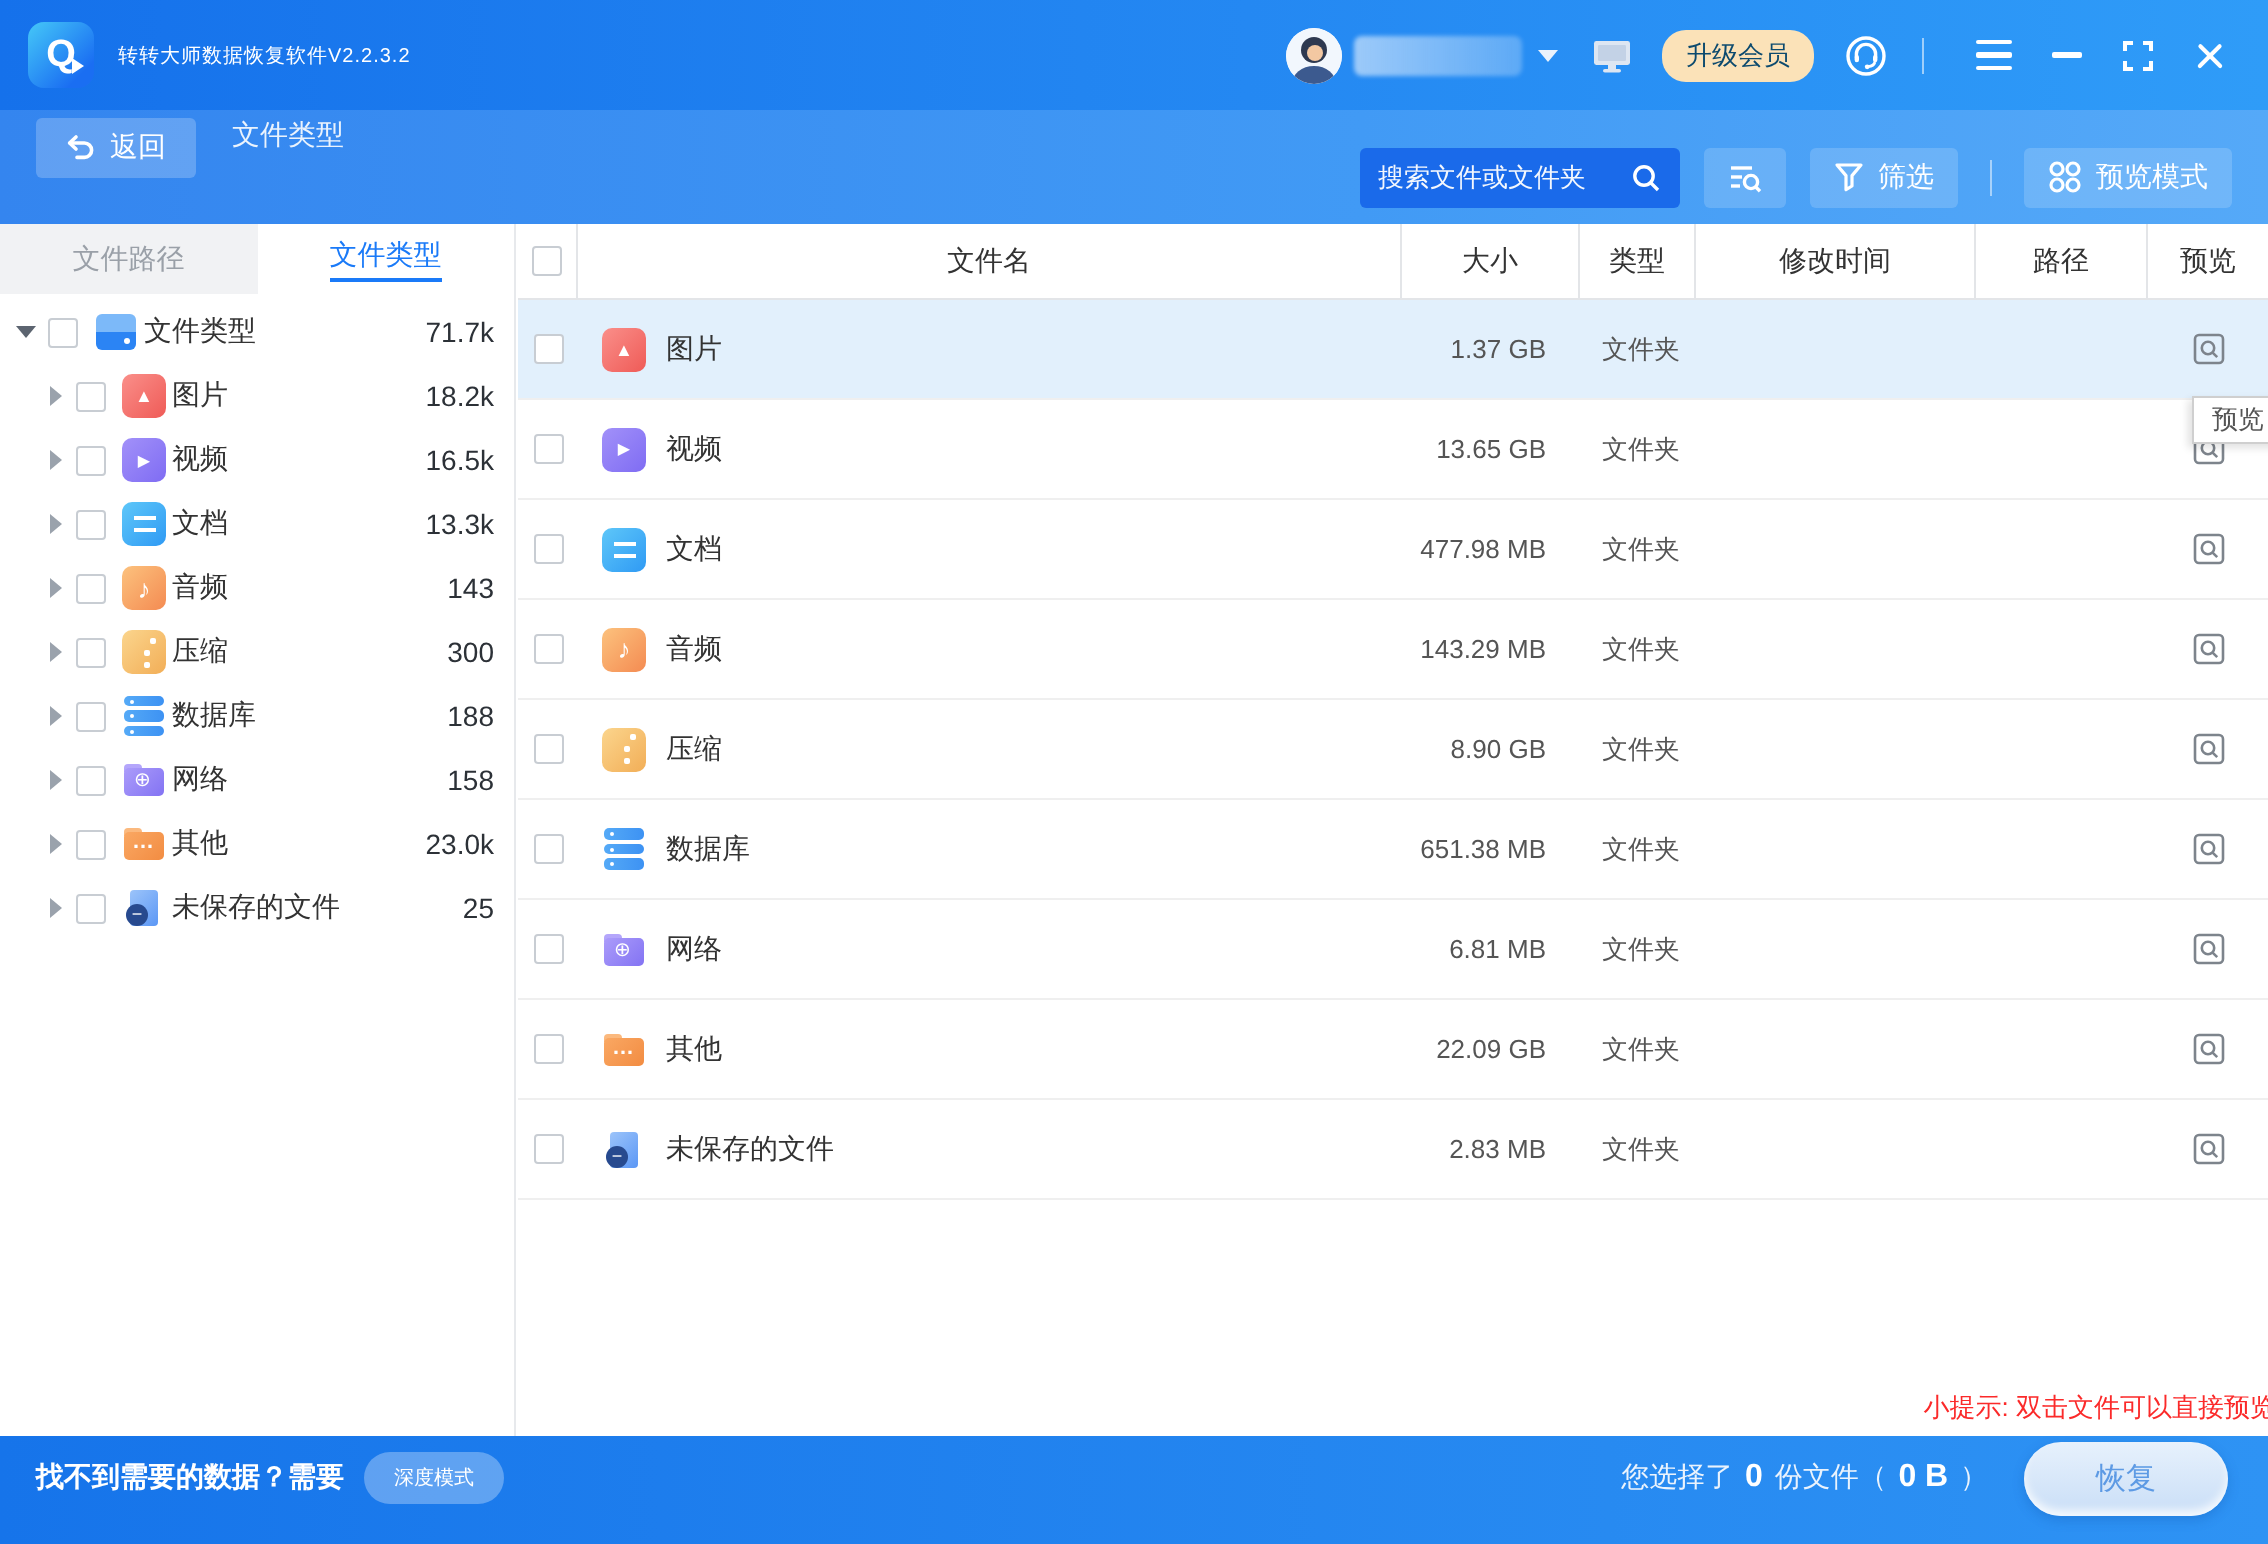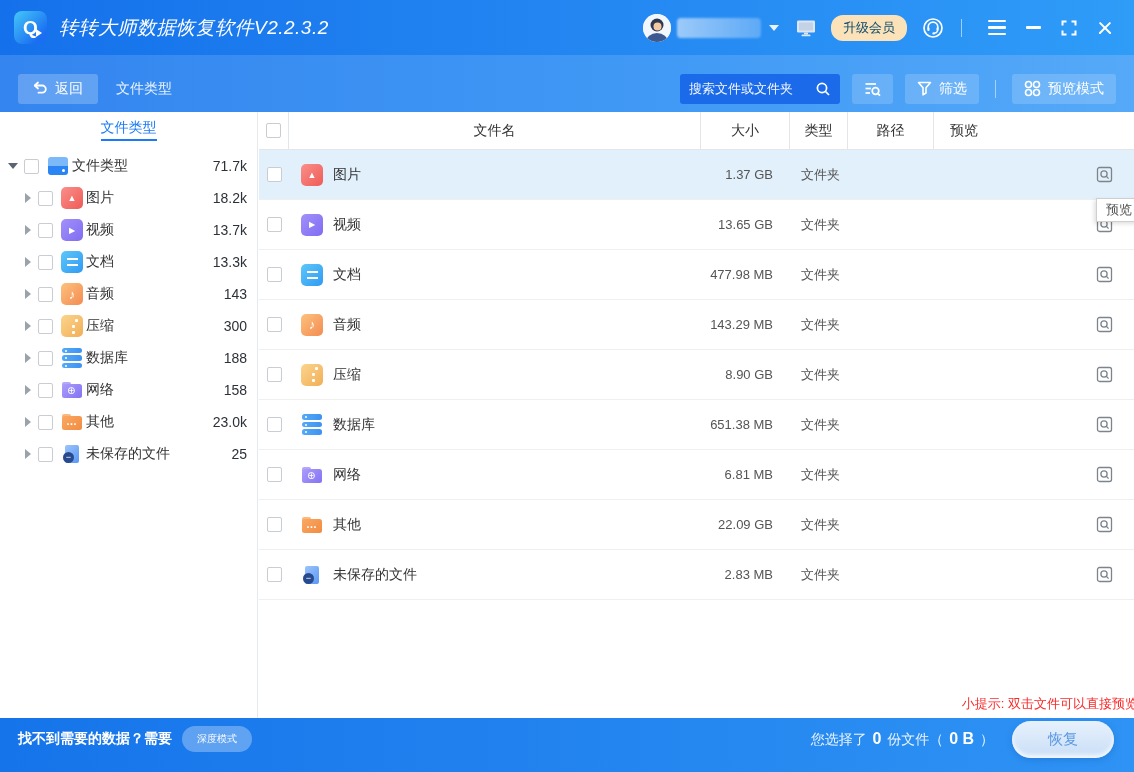--- a/index.html
+++ b/index.html
@@ -8,21 +8,21 @@
   .window { position:relative; width:1134px; height:772px; overflow:hidden; background:#fff; }
 
   
   .titlebar { position:absolute; top:0; left:0; width:100%; height:55px;
     background:linear-gradient(90deg,#1571eb 0%,#2488f2 55%,#2f9cf8 100%);
     display:flex; align-items:center; padding:0 14px; color:#fff; }
   .logo { width:33px; height:33px; border-radius:8px; background:linear-gradient(135deg,#45c8f8 0%,#1a6ef2 80%);
     display:flex; align-items:center; justify-content:center; font-weight:bold; font-size:20px; color:#fff; position:relative; }
   .logo .qmark { position:relative; font-size:19px; font-weight:700; }
   .logo .qarrow { position:absolute; right:5px; bottom:7px; width:0; height:0; border-top:4px solid transparent; border-bottom:4px solid transparent; border-left:6px solid #fff; }
-  .app-title { margin-left:12px; font-size:19px; letter-spacing:.5px;font-style:italic; }
+  .app-title { margin-left:12px; font-size:10px; letter-spacing:.5px; }
   .tb-right { margin-left:auto; display:flex; align-items:center; gap:0; }
   .avatar { width:28px; height:28px; border-radius:50%; background:#f4f8fd; overflow:hidden; flex:none; }
   .name-blur { width:84px; height:20px; margin-left:6px; border-radius:4px;
     background:linear-gradient(90deg,rgba(255,255,255,.55),rgba(255,255,255,.25)); filter:blur(1px); }
   .caret { width:0; height:0; border-left:5px solid transparent; border-right:5px solid transparent; border-top:6px solid #eaf2fc; margin-left:8px; }
   .monitor { margin-left:16px; }
   .upgrade-badge { margin-left:14px; background:#fbe2b8; color:#0c4a6e; font-size:13px; padding:4px 12px; border-radius:12px; white-space:nowrap; }
   .support { margin-left:14px; }
   .tb-divider { width:1px; height:18px; background:rgba(255,255,255,.55); margin:0 14px 0 16px; }
   .winbtn { width:30px; height:30px; display:flex; align-items:center; justify-content:center; margin-left:6px; cursor:default; }
@@ -30,21 +30,21 @@
   .menu-lines i { display:block; width:18px; height:2.4px; background:#fff; border-radius:1px; }
   .min-bar { width:15px; height:2.4px; background:#fff; border-radius:1px; }
   .xbar { position:relative; width:16px; height:16px; }
   .xbar i { position:absolute; left:0; top:7px; width:16px; height:2.4px; background:#fff; border-radius:1px; }
   .xbar i:first-child { transform:rotate(45deg); }
   .xbar i:last-child { transform:rotate(-45deg); }
 
   
   .toolbar { position:absolute; top:55px; left:0; width:100%; height:67px;
     background:linear-gradient(90deg,#3485ef 0%,#419af5 60%,#55a9f8 100%);
-    display:flex; align-items:center; padding:16px 18px; color:#fff; }
+    display:flex; padding:4px 18px; color:#fff; }
   .back-btn { display:flex; align-items:center; gap:7px; background:rgba(255,255,255,.22);
     border-radius:3px; height:30px; padding:0 15px; font-size:14px; cursor:pointer; }
   .breadcrumb { margin-left:18px; font-size:14px; color:#eaf3fd; }
   .toolbar-right { margin-left:auto; display:flex; align-items:center; }
   .search-box { display:flex; align-items:center; background:#1a6aea; border-radius:3px; height:30px; width:160px; padding:0 9px; }
   .search-box input { flex:1; background:transparent; border:none; outline:none; color:#fff; font-size:13px; width:110px; font-family:inherit; }
   .search-box input::placeholder { color:#ffffff; opacity:.95; }
   .tool-btn { display:flex; align-items:center; justify-content:center; gap:7px; background:rgba(255,255,255,.17);
     border-radius:3px; height:30px; padding:0 12px; margin-left:12px; font-size:14px; cursor:pointer; white-space:nowrap; }
   .tool-divider { width:1px; height:18px; background:rgba(255,255,255,.5); margin:0 4px 0 16px; }
@@ -265,20 +265,23 @@
         </svg>
         <span>预览模式</span>
       </div>
     </div>
   </div>
 
   <div class="content">
 
     <div class="sidebar">
       <div class="side-tabs">
+        <div class="side-tab inactive">
+          <span class="tab-label">文件路径</span>
+        </div>
         <div class="side-tab active">
           <span class="tab-label">文件类型</span>
         </div>
       </div>
 
       <div class="tree">
         <div class="tree-row root">
           <span class="tri-down"></span>
           <span class="cb"></span>
           <span class="ficon drive">
@@ -295,21 +298,21 @@
           <span class="cb"></span>
           <span class="ficon image">▲</span>
           <span class="tree-label">图片</span>
           <span class="tree-count">18.2k</span>
         </div>
         <div class="tree-row child">
           <span class="tri-right"></span>
           <span class="cb"></span>
           <span class="ficon video">▶</span>
           <span class="tree-label">视频</span>
-          <span class="tree-count">13.7k</span>
+          <span class="tree-count">16.5k</span>
         </div>
         <div class="tree-row child">
           <span class="tri-right"></span>
           <span class="cb"></span>
           <span class="ficon doc">
               <span class="lines"></span>
             </span>
           <span class="tree-label">文档</span>
           <span class="tree-count">13.3k</span>
         </div>
@@ -376,20 +379,21 @@
     </div>
 
     <div class="main">
       <div class="thead">
         <div class="th col-check">
             <span class="cb"></span>
           </div>
         <div class="th col-name">文件名</div>
         <div class="th col-size">大小</div>
         <div class="th col-type">类型</div>
+        <div class="th col-mtime">修改时间</div>
         <div class="th col-path">路径</div>
         <div class="th col-preview">预览</div>
       </div>
 
       <div id="table-body">
           <div class="trow selected">
             <div class="cell col-check" style="width:30px;justify-content:center;">
               <span class="cb"></span>
             </div>
             <div class="cell name">

